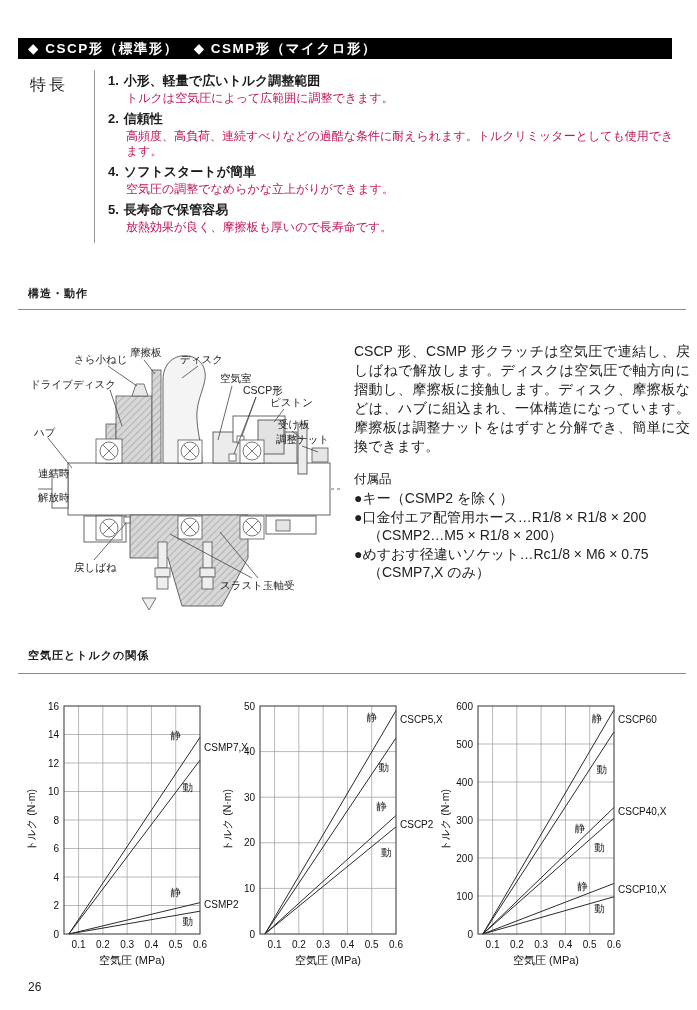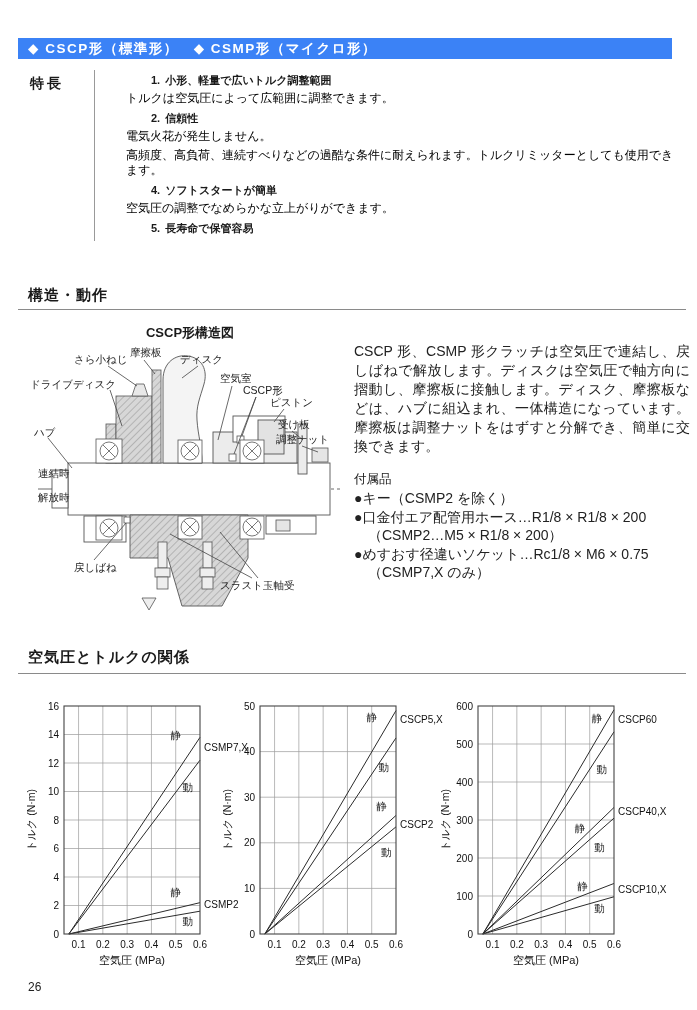--- a/index.html
+++ b/index.html
@@ -8,33 +8,33 @@
     background: #ffffff;
     font-family: "Liberation Sans", "DejaVu Sans", sans-serif;
     color: #1a1a1a;
     position: relative;
     overflow: hidden;
   }
   .abs { position: absolute; }
 
   .header-bar {
     left: 18px; top: 38px; width: 654px; height: 21px;
-    background: #3b82f6; color: #ffffff;
+    background: #000000; color: #ffffff;
     font-weight: bold; font-size: 13.5px; line-height: 21px;
     padding-left: 10px; letter-spacing: 1.5px;
   }
 
   .features { left: 28px; top: 70px; width: 662px; }
-  .features-label { position: absolute; left: 2px; top: 5px; font-size: 14px; font-weight: bold; letter-spacing: 3px; }
+  .features-label { position: absolute; left: 2px; top: 5px; font-size: 16px; font-weight: normal; letter-spacing: 3px; }
   .features-list { margin-left: 66px; border-left: 1px solid #999; padding: 2px 0 4px 13px; }
-  .f-title { font-size: 11px; font-weight: bold; line-height: 17px; margin-left: 43px; }
+  .f-title { font-size: 13px; font-weight: bold; line-height: 17px; }
   .f-no { margin-right: 5px; }
-  .f-body { font-size: 12px; line-height: 15px; margin: 2px 8px 4px 18px; color: #000000; }
-
-  .sec-heading { font-size: 15px; font-weight: bold; letter-spacing: 1px; }
+  .f-body { font-size: 12px; line-height: 15px; margin: 2px 8px 4px 18px; color: #be185d; }
+
+  .sec-heading { font-size: 11px; font-weight: bold; letter-spacing: 1px; }
   .rule { border-top: 1px solid #8a8a8a; height: 0; }
   #structure-heading { left: 28px; top: 286px; }
   #structure-rule { left: 18px; top: 309px; width: 668px; }
 
   .diagram { left: 30px; top: 320px; width: 320px; height: 300px; }
   .diagram-title { position: absolute; left: 0; top: 4px; width: 100%; text-align: center; font-size: 13px; font-weight: bold; }
   .dlabel { position: absolute; font-size: 10.5px; white-space: nowrap; color: #222; }
   .diagram svg { position: absolute; left: 0; top: 0; }
 
   .desc-col { left: 354px; top: 342px; width: 336px; }
@@ -65,31 +65,31 @@
 
   <div class="abs features">
     <div class="features-label">特長</div>
     <div class="features-list">
       <div class="f-item">
         <div class="f-title"><span class="f-no">1.</span><span>小形、軽量で広いトルク調整範囲</span></div>
         <div class="f-body">トルクは空気圧によって広範囲に調整できます。</div>
       </div>
       <div class="f-item">
         <div class="f-title"><span class="f-no">2.</span><span>信頼性</span></div>
-        <div class="f-body">電気火花が発生しません。</div>
       </div>
       <div class="f-item">
         <div class="f-body">高頻度、高負荷、連続すべりなどの過酷な条件に耐えられます。トルクリミッターとしても使用できます。</div>
       </div>
       <div class="f-item">
         <div class="f-title"><span class="f-no">4.</span><span>ソフトスタートが簡単</span></div>
         <div class="f-body">空気圧の調整でなめらかな立上がりができます。</div>
       </div>
       <div class="f-item">
         <div class="f-title"><span class="f-no">5.</span><span>長寿命で保管容易</span></div>
+        <div class="f-body">放熱効果が良く、摩擦板も厚いので長寿命です。</div>
       </div>
     </div>
   </div>
 
   <div class="abs sec-heading" id="structure-heading">構造・動作</div>
   <div class="abs rule" id="structure-rule"></div>
 
   <div class="abs diagram">
     <svg width="320" height="300" viewBox="0 0 320 300">
       <defs>
@@ -171,21 +171,20 @@
         <line x1="254" y1="89" x2="244" y2="102"></line>
         <line x1="262" y1="111" x2="273" y2="120"></line>
         <line x1="272" y1="126" x2="288" y2="132"></line>
         <line x1="80" y1="70" x2="92" y2="106"></line>
         <line x1="18" y1="118" x2="42" y2="148"></line>
         <line x1="64" y1="240" x2="96" y2="203"></line>
         <line x1="222" y1="258" x2="140" y2="214"></line>
         <line x1="228" y1="258" x2="190" y2="212"></line>
       </g>
     </svg>
-    <div class="diagram-title">CSCP形構造図</div>
     <span class="dlabel" style="left:44px;top:33px">さら小ねじ</span>
     <span class="dlabel" style="left:100px;top:26px">摩擦板</span>
     <span class="dlabel" style="left:150px;top:33px">ディスク</span>
     <span class="dlabel" style="left:190px;top:52px">空気室</span>
     <span class="dlabel" style="left:213px;top:64px">CSCP形</span>
     <span class="dlabel" style="left:240px;top:76px">ピストン</span>
     <span class="dlabel" style="left:248px;top:98px">受け板</span>
     <span class="dlabel" style="left:246px;top:113px">調整ナット</span>
     <span class="dlabel" style="left:0px;top:58px">ドライブディスク</span>
     <span class="dlabel" style="left:4px;top:106px">ハブ</span>

